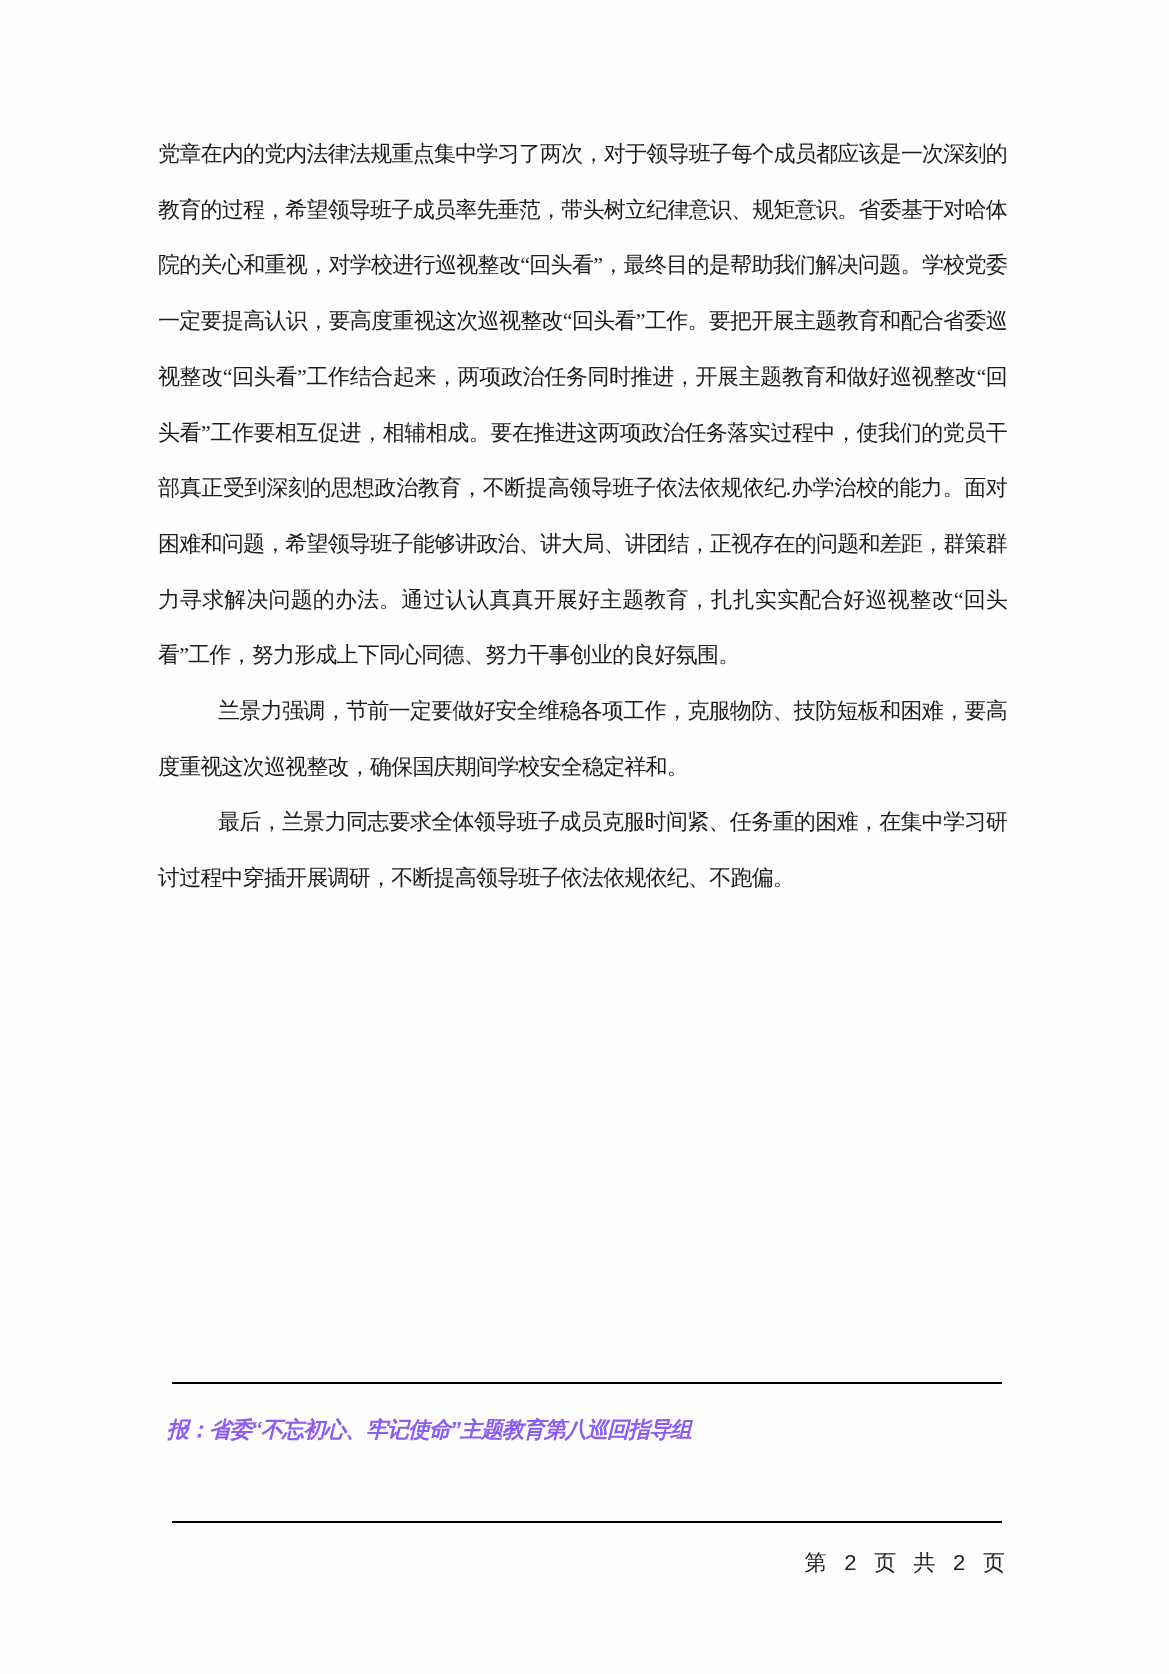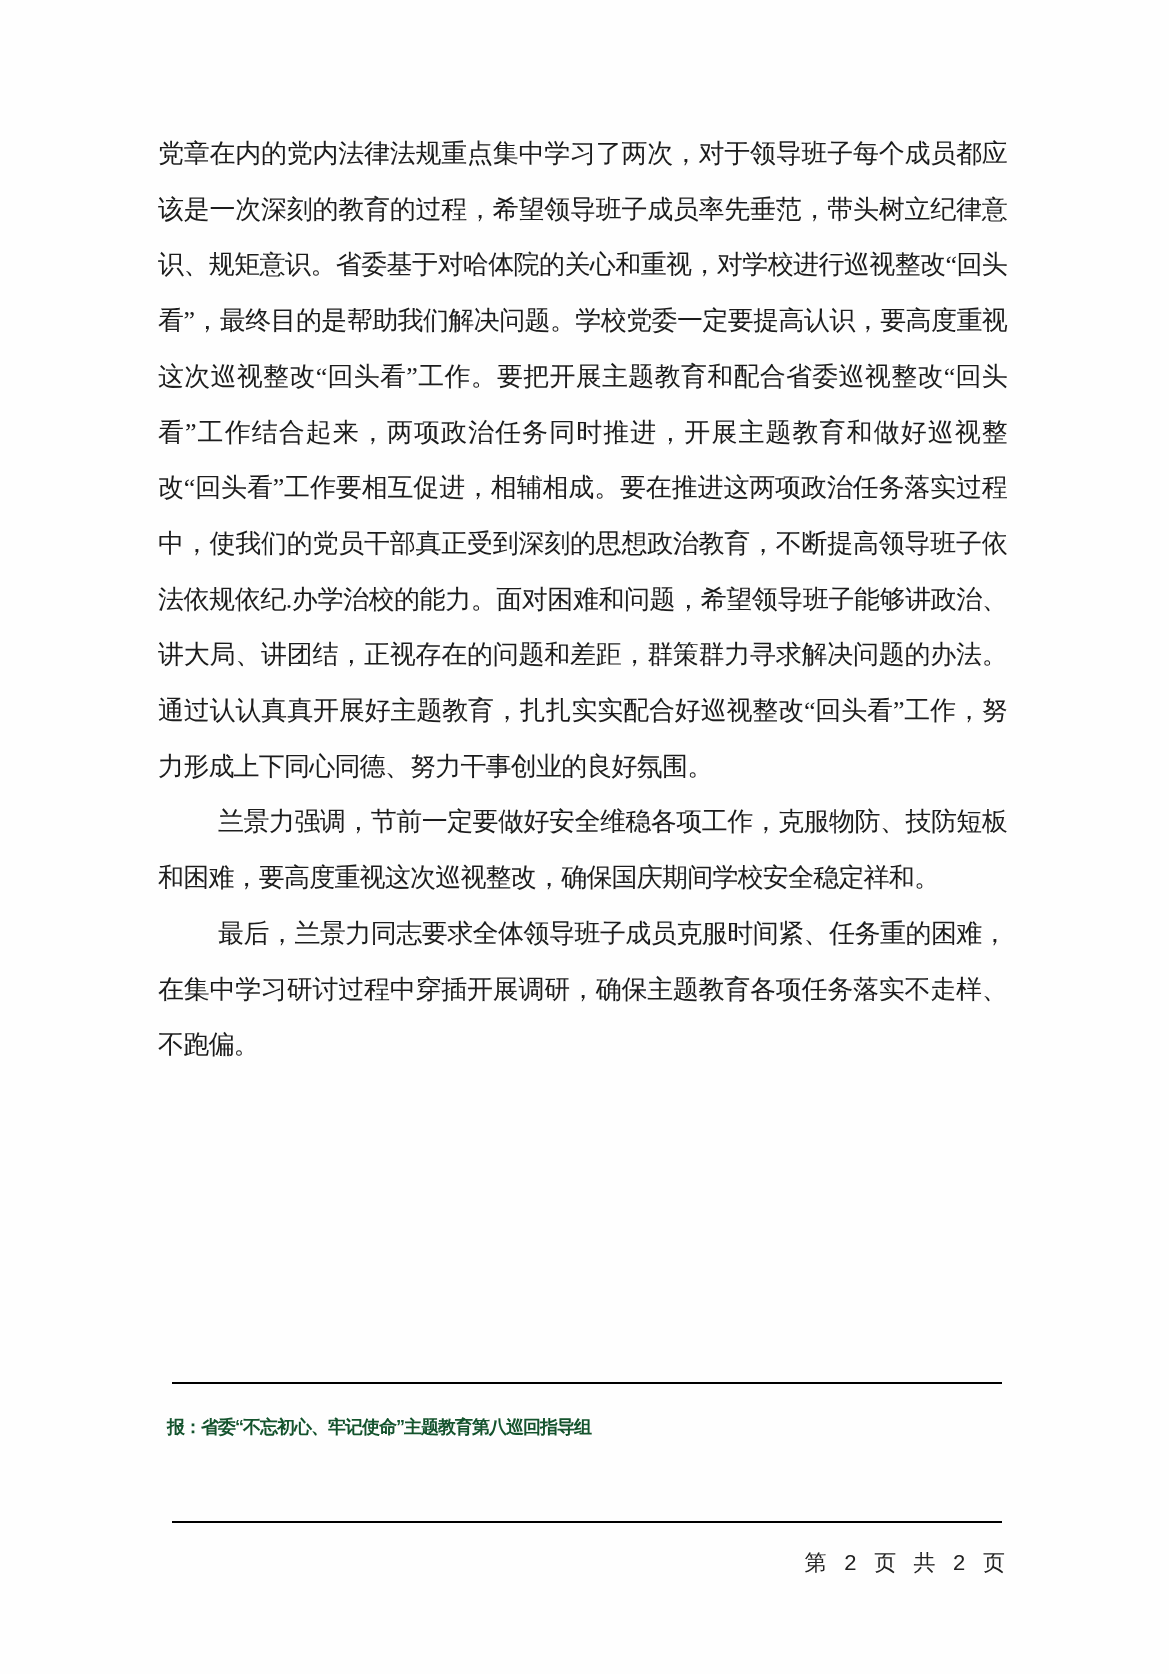--- a/index.html
+++ b/index.html
@@ -12,21 +12,21 @@
     background: #fefefe;
     font-family: "Liberation Serif", serif;
     color: #1c1c1c;
     overflow: hidden;
   }
   .body-text {
     position: absolute;
     left: 158px;
     top: 126px;
     width: 849px;
-    font-size: 26px;
+    font-size: 22px;
     line-height: 55.7px;
     letter-spacing: -0.8px;
     text-align: justify;
     color: #1c1c1c;
   }
   .body-text p { text-align: justify; }
   .body-text p.indent { text-indent: 60px; }
   .attribution {
     position: absolute;
     left: 158px;
@@ -46,24 +46,25 @@
     background: #000;
   }
   .rule-top { top: 1382px; }
   .rule-bottom { top: 1521px; }
   .footer-line {
     position: absolute;
     left: 167px;
     width: 840px;
     font-family: "Liberation Sans", sans-serif;
     font-weight: 700;
-    font-size: 18px;
+    font-size: 22px;
     letter-spacing: -1px;
-    color: #14532d;
+    color: #8b5cf6;
     white-space: nowrap;
+    font-style: italic;
   }
   .footer-report { top: 1415px; }
   .footer-distribution { top: 1458px; }
   .page-number {
     position: absolute;
     left: 158px;
     top: 1548px;
     width: 849px;
     text-align: right;
     font-size: 22px;
@@ -74,21 +75,21 @@
   }
 </style>
 </head>
 <body>
 
 <div class="page">
 
   <div class="body-text">
     <p>党章在内的党内法律法规重点集中学习了两次，对于领导班子每个成员都应该是一次深刻的教育的过程，希望领导班子成员率先垂范，带头树立纪律意识、规矩意识。省委基于对哈体院的关心和重视，对学校进行巡视整改“回头看”，最终目的是帮助我们解决问题。学校党委一定要提高认识，要高度重视这次巡视整改“回头看”工作。要把开展主题教育和配合省委巡视整改“回头看”工作结合起来，两项政治任务同时推进，开展主题教育和做好巡视整改“回头看”工作要相互促进，相辅相成。要在推进这两项政治任务落实过程中，使我们的党员干部真正受到深刻的思想政治教育，不断提高领导班子依法依规依纪.办学治校的能力。面对困难和问题，希望领导班子能够讲政治、讲大局、讲团结，正视存在的问题和差距，群策群力寻求解决问题的办法。通过认认真真开展好主题教育，扎扎实实配合好巡视整改“回头看”工作，努力形成上下同心同德、努力干事创业的良好氛围。</p>
     <p class="indent">兰景力强调，节前一定要做好安全维稳各项工作，克服物防、技防短板和困难，要高度重视这次巡视整改，确保国庆期间学校安全稳定祥和。</p>
-    <p class="indent">最后，兰景力同志要求全体领导班子成员克服时间紧、任务重的困难，在集中学习研讨过程中穿插开展调研，确保主题教育各项任务落实不走样、不跑偏。</p>
+    <p class="indent">最后，兰景力同志要求全体领导班子成员克服时间紧、任务重的困难，在集中学习研讨过程中穿插开展调研，不断提高领导班子依法依规依纪、不跑偏。</p>
   </div>
 
 
   <div class="rule rule-top"></div>
 
   <div class="footer-line footer-report">报：省委“不忘初心、牢记使命”主题教育第八巡回指导组</div>
 
 
   <div class="rule rule-bottom"></div>
 

